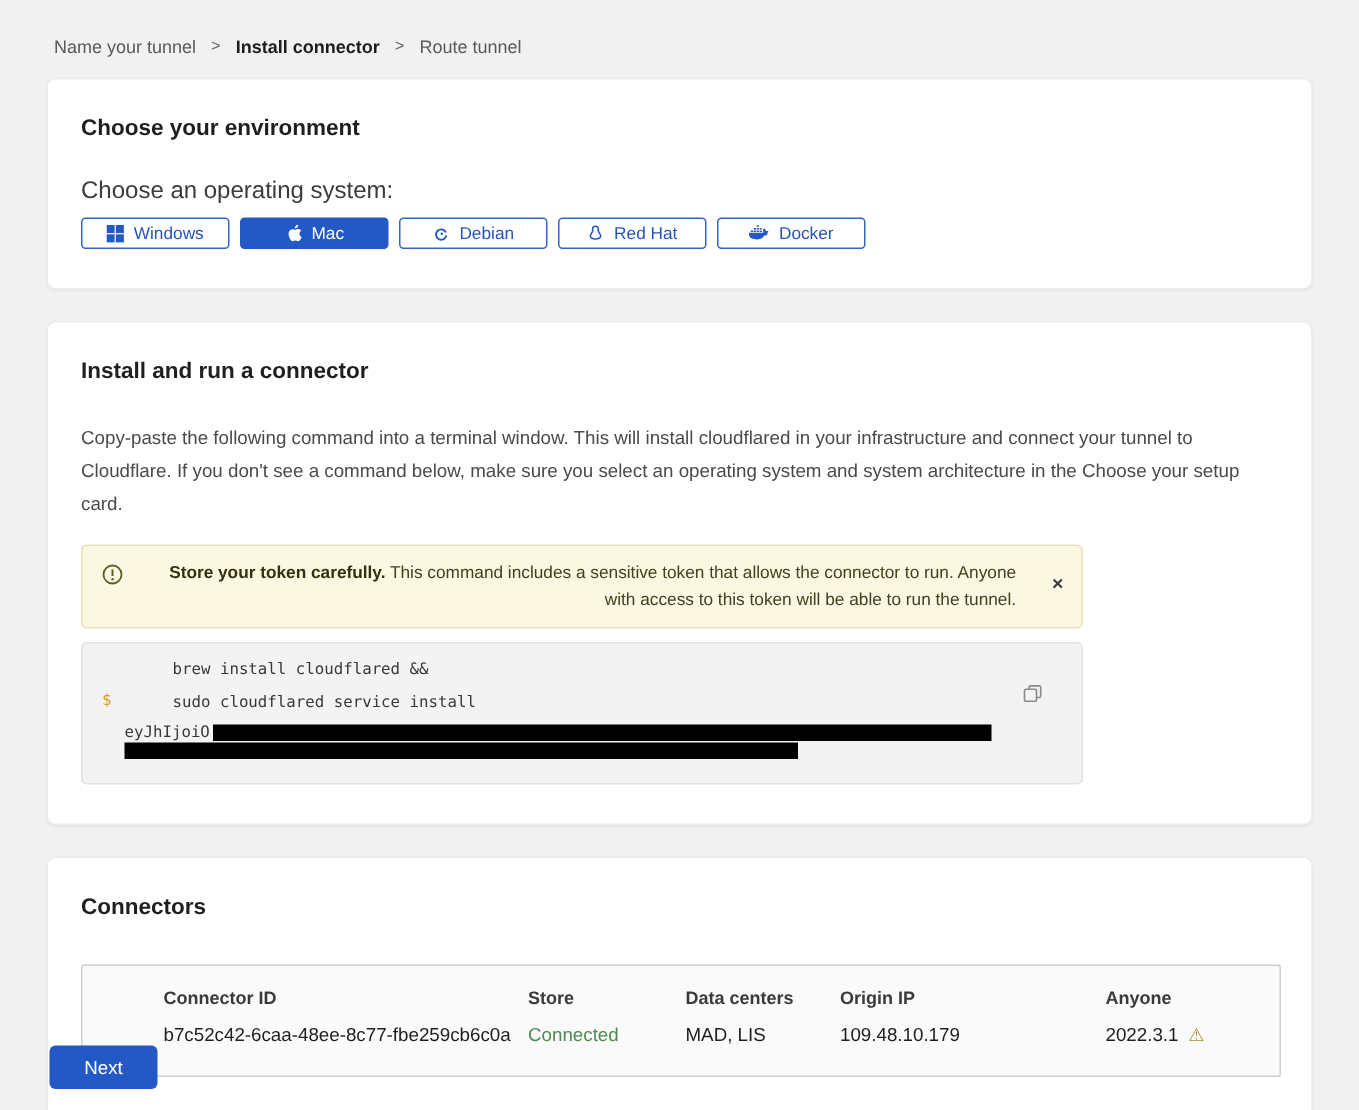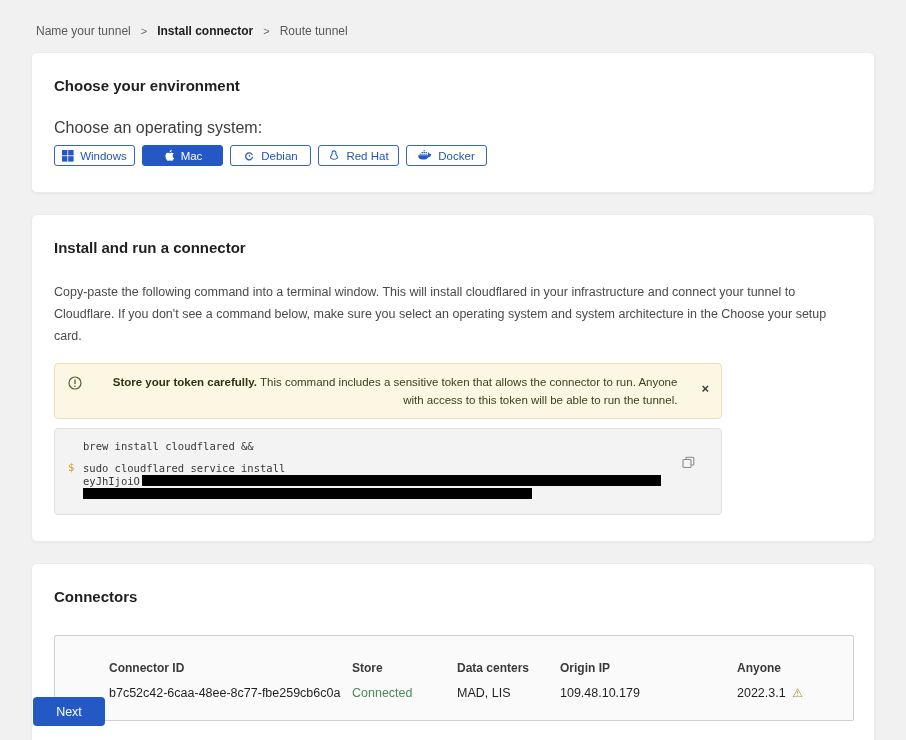--- a/index.html
+++ b/index.html
@@ -15,52 +15,52 @@
   
   .card { background:#ffffff; border:1px solid #ececec; border-radius:6px; box-shadow:0 1px 2px rgba(0,0,0,.05);
           margin:0 31px; padding:24px 22px 26px; }
   .card + .card { margin-top:21px; }
   .card1 { margin-top:14px; }
   .card-title { font-size:15px; font-weight:bold; color:#1f1f1f; }
 
   
   .os-label { margin-top:25px; font-size:16px; color:#3c3c3c; }
   .os-row { margin-top:8px; display:flex; gap:7px; }
-  .os-btn { width:81px; height:21px; display:flex; align-items:center; justify-content:center; gap:6px;
+  .os-btn { width:99px; height:21px; display:flex; align-items:center; justify-content:center; gap:6px;
             background:#ffffff; border:1px solid #3565c4; border-radius:3px; color:#2454b5;
             font-size:11.5px; font-family:"Liberation Sans",sans-serif; cursor:pointer; }
   .os-btn svg { display:block; }
   .os-btn.selected { background:#2358c5; border-color:#2358c5; color:#ffffff; }
 
   
   .body-text { margin-top:26px; font-size:12.5px; line-height:1.75; color:#4a4a4a; max-width:800px; }
 
   .warn-banner { margin-top:15px; width:668px; background:#fcf7e2; border:1px solid #e7e0bb; border-radius:4px;
                  padding:9px 12px 9px 13px; display:flex; align-items:flex-start; }
   .warn-icon { flex:0 0 auto; margin-top:3px; }
   .warn-text { margin-left:10px; font-size:11.5px; line-height:1.6; color:#41401f; flex:1 1 auto; padding-right:24px;text-align:right; }
   .warn-title { font-weight:bold; color:#33320f; }
   .warn-close { flex:0 0 auto; border:none; background:transparent; color:#3a3a3a; font-size:13px; font-weight:bold;
                 cursor:pointer; line-height:1; margin-top:9px; font-family:"Liberation Sans",sans-serif; }
 
   .code-block { margin-top:9px; width:668px; background:#f3f3f3; border:1px solid #e2e2e2; border-radius:4px;
                 position:relative; padding:11px 60px 13px 28px; font-family:"DejaVu Sans Mono",monospace;
                 font-size:10.5px; color:#383838; }
   .code-prompt { position:absolute; left:13px; top:32px; color:#d79b2a; }
-  .code-line { white-space:nowrap; }
+  .code-line { white-space:nowrap;margin-left:32px; }
   .code-line1 { margin-bottom:10px; }
-  .token-line { display:flex; align-items:flex-start; height:12px; margin-top:1px; }
+  .token-line { display:flex; align-items:flex-end; height:12px; margin-top:8px; }
   .redact { background:#000; height:11px; display:inline-block; }
   .redact1 { width:535px; margin-left:2px; }
   .redact2 { width:449px; margin-top:1px; }
   .copy-btn { position:absolute; right:26px; top:27px; background:transparent; border:none; cursor:pointer; padding:0; }
 
   
   .conn-panel { margin-top:30px; width:800px; background:#fafafa; border:1px solid #cfcfcf; border-radius:2px;
-                padding:25px 0 20px 54px; }
+                padding:14px 0 20px 54px; }
   .conn-grid { display:grid; grid-template-columns:243px 105px 103px 177px 1fr; }
   .conn-head { font-size:12px; font-weight:bold; color:#3a3a3a; padding-bottom:11px; }
   .conn-cell { font-size:12.5px; color:#1f1f1f; }
   .status-connected { color:#4c8a54; }
   .version-warn { color:#a08c25; font-size:12px; margin-left:3px; }
 
   
   .next-btn { position:absolute; left:33px; top:697px; width:72px; height:29px; background:#2358c5; color:#ffffff;
               border:none; border-radius:4px; font-size:12.5px; font-family:"Liberation Sans",sans-serif; cursor:pointer; }
 </style>

